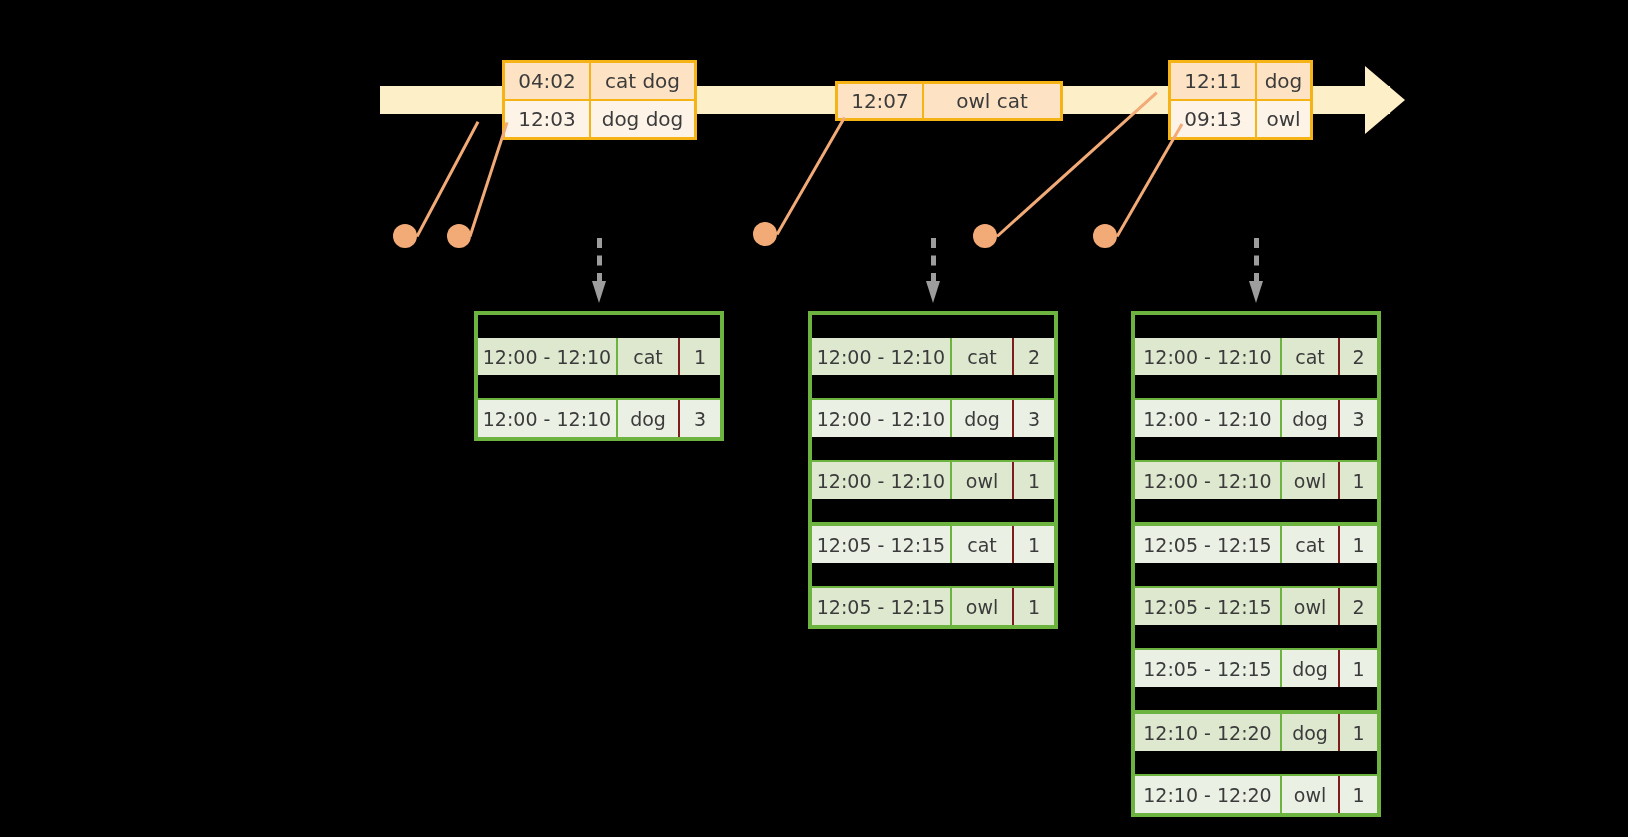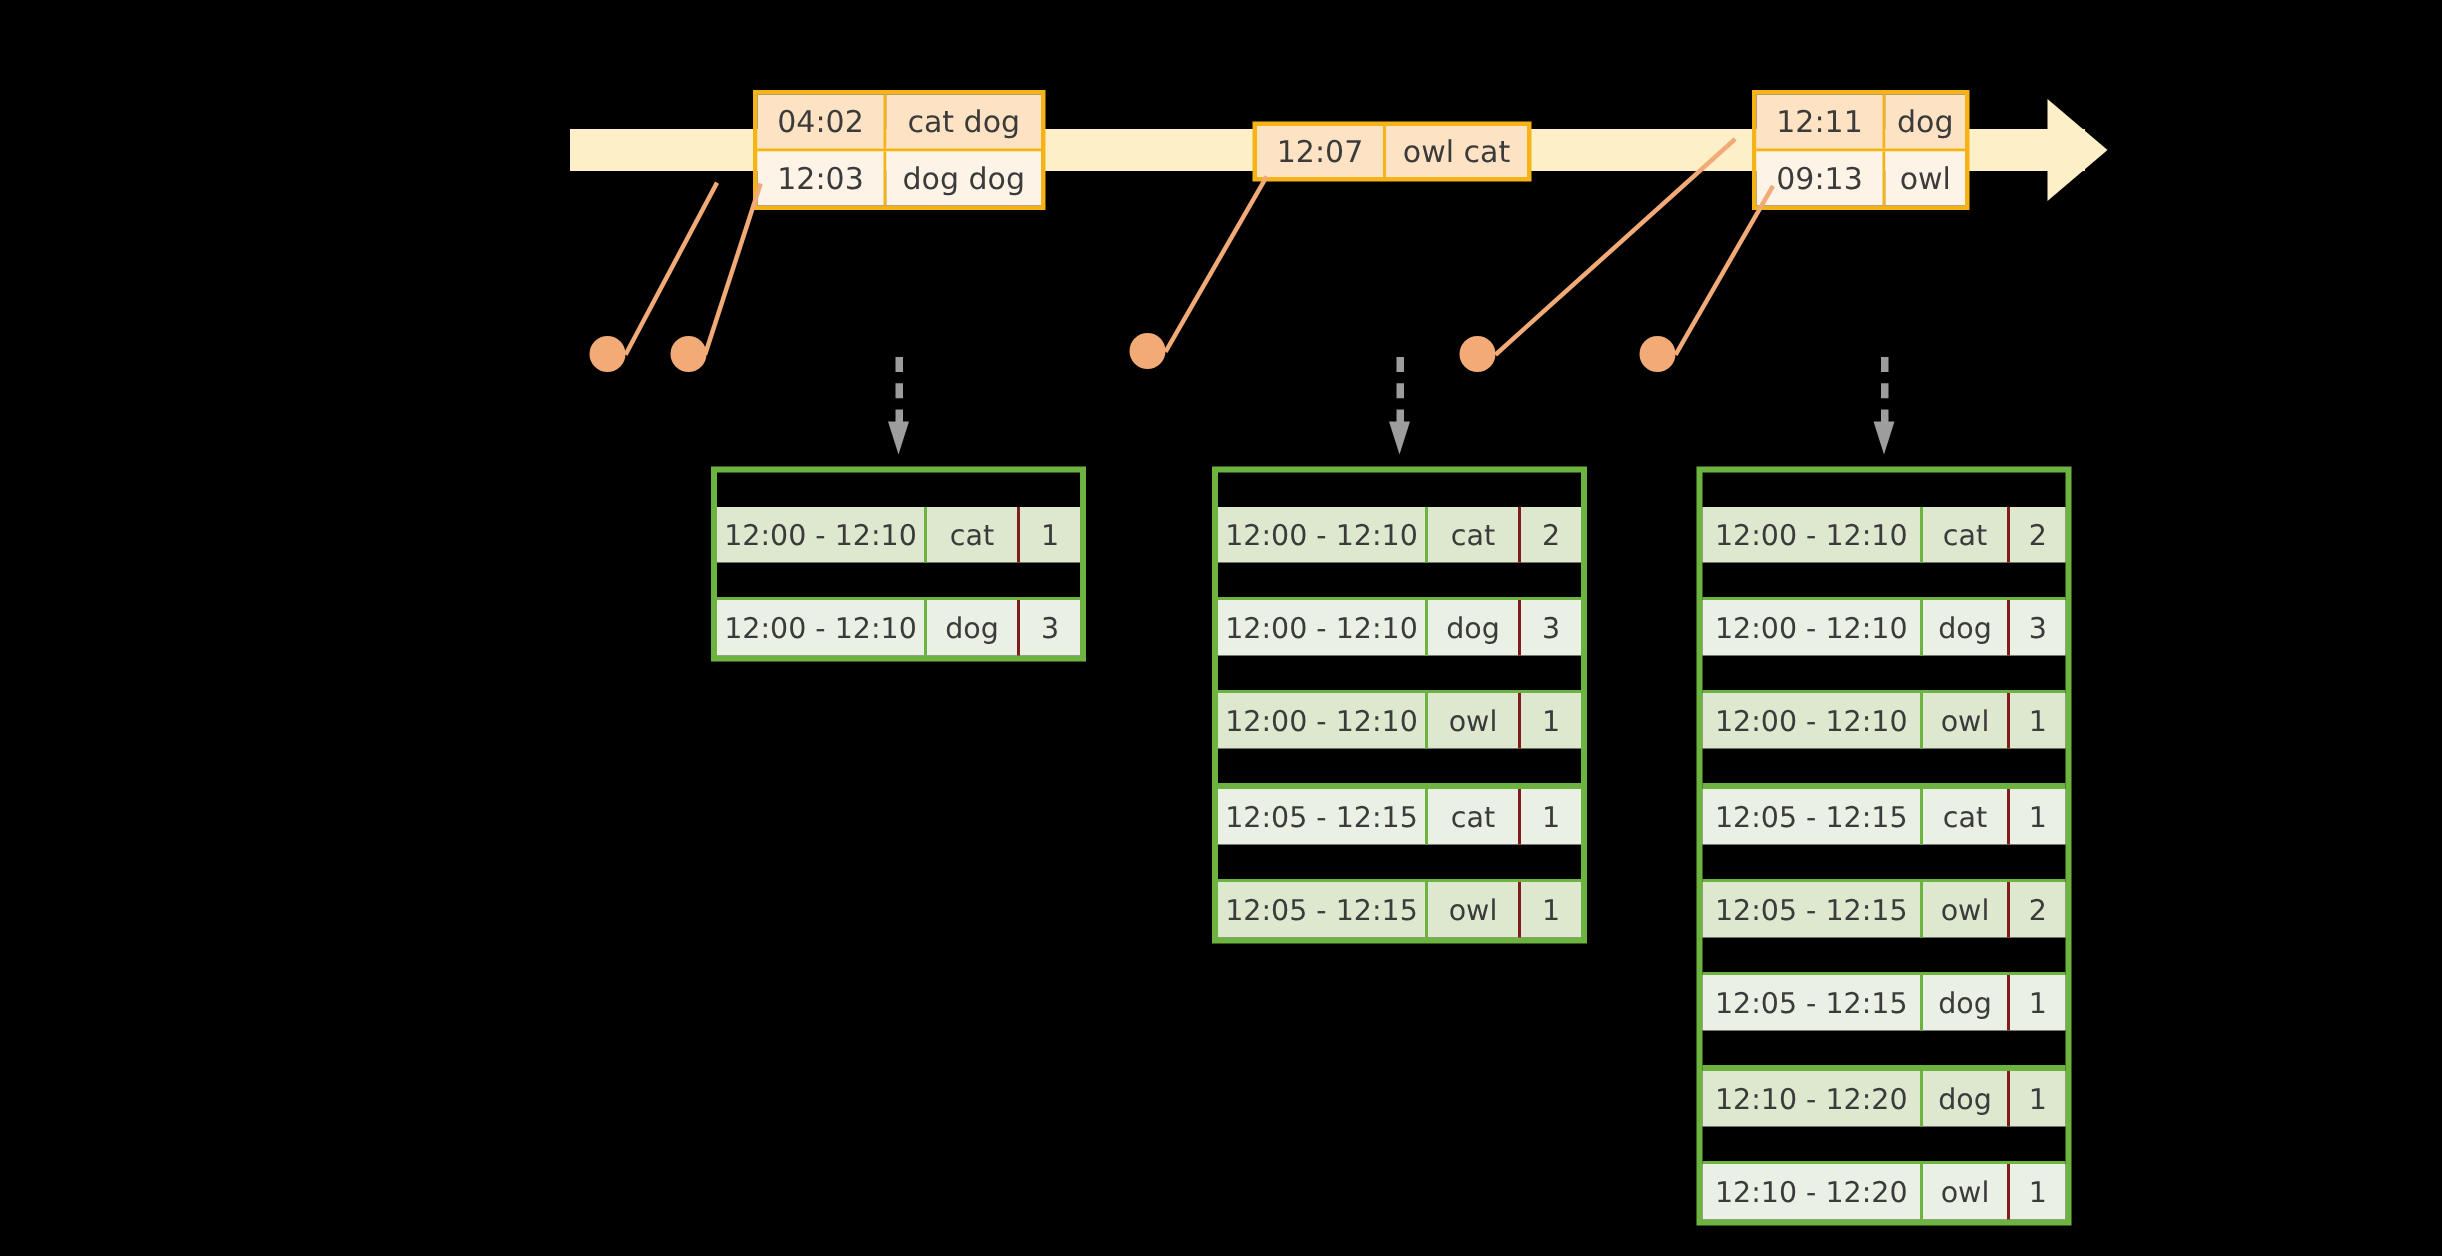--- a/index.html
+++ b/index.html
@@ -59,21 +59,21 @@
     <div class="ev-row shade">
       <div class="ev-time">04:02</div>
       <div class="ev-words">cat dog</div>
     </div>
     <div class="ev-row light">
       <div class="ev-time">12:03</div>
       <div class="ev-words">dog dog</div>
     </div>
   </div>
 
-  <div class="ev" style="left:835px;top:81px;width:186px;height:40px;">
+  <div class="ev" style="left:835px;top:81px;width:228px;height:40px;">
     <div class="ev-row shade">
       <div class="ev-time">12:07</div>
       <div class="ev-words">owl cat</div>
     </div>
   </div>
 
   <div class="ev" style="left:1168px;top:60px;width:145px;height:80px;">
     <div class="ev-row shade">
       <div class="ev-time">12:11</div>
       <div class="ev-words">dog</div>

